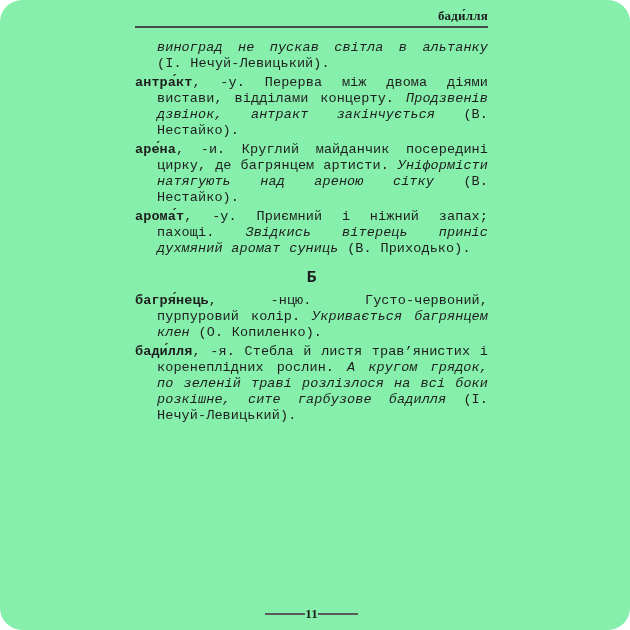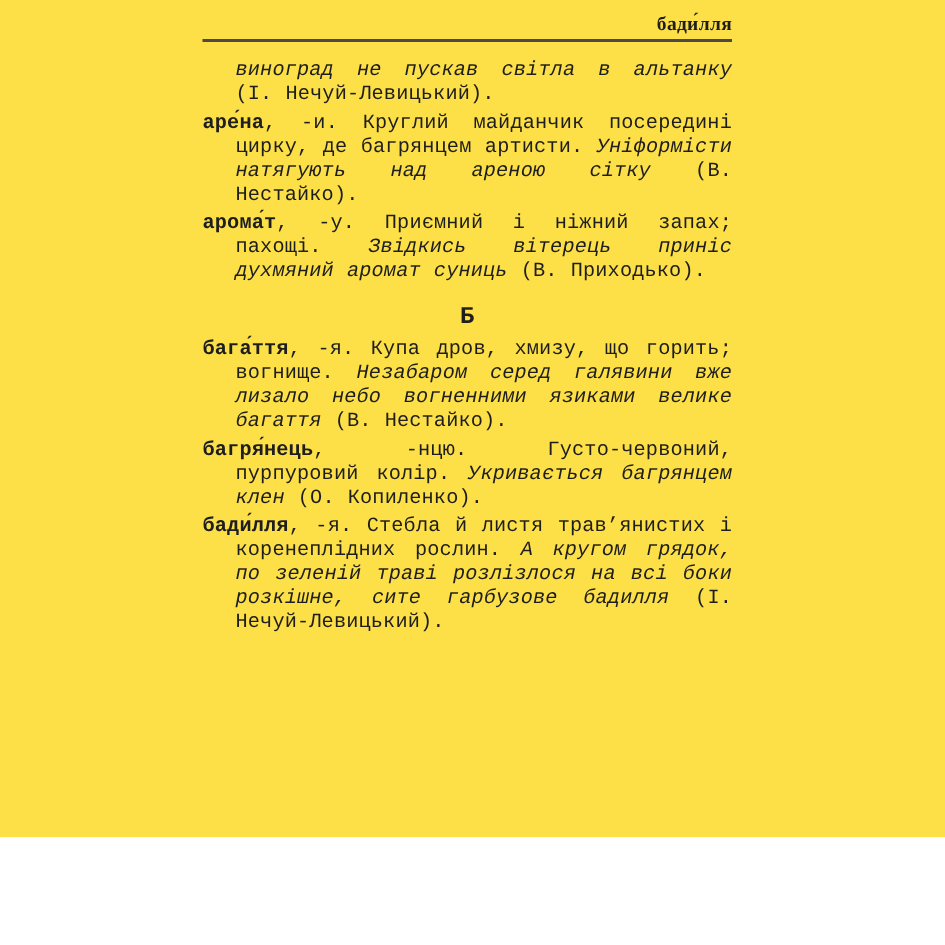--- a/index.html
+++ b/index.html
@@ -4,23 +4,24 @@
 <style>
   html, body { margin: 0; padding: 0; }
   body {
     width: 630px; height: 630px;
     background: #ffffff;
     font-family: "Liberation Serif", "DejaVu Serif", serif;
     color: #1e1e1e;
   }
   .page {
     position: relative;
-    width: 630px; height: 558px;
-    background: #fde047;
+    width: 630px; height: 630px;
+    background: #86efac;
     overflow: hidden;
+    border-radius: 22px;
   }
   .column {
     position: absolute;
     left: 135px; top: 9px;
     width: 353px;
   }
   .running-head {
     text-align: right;
     font-weight: bold;
     font-size: 13px;
@@ -74,24 +75,24 @@
 </style>
 </head>
 <body>
 
 <div class="page">
   <div class="column">
     <div class="running-head">бади́лля</div>
     <div class="head-rule"></div>
     <div class="content" id="content">
         <p class="entry continuation"><span class="seg-italic">виноград не пускав світла в альтанку </span><span class="seg-roman">(І. Нечуй-Левицький).</span></p>
+        <p class="entry"><span class="seg-bold">антра́кт</span><span class="seg-roman">, -у. Перерва між двома діями вистави, відділами концерту. </span><span class="seg-italic">Продзвенів дзвінок, антракт закінчується </span><span class="seg-roman">(В. Нестайко).</span></p>
         <p class="entry"><span class="seg-bold">аре́на</span><span class="seg-roman">, -и. Круглий майданчик посередині цирку, де багрянцем артисти. </span><span class="seg-italic">Уніформісти натягують над ареною сітку </span><span class="seg-roman">(В. Нестайко).</span></p>
         <p class="entry"><span class="seg-bold">арома́т</span><span class="seg-roman">, -у. Приємний і ніжний запах; пахощі. </span><span class="seg-italic">Звідкись вітерець приніс духмяний аромат суниць </span><span class="seg-roman">(В. Приходько).</span></p>
         <div class="section-letter">Б</div>
-        <p class="entry"><span class="seg-bold">бага́ття</span><span class="seg-roman">, -я. Купа дров, хмизу, що горить; вогнище. </span><span class="seg-italic">Незабаром серед галявини вже лизало небо вогненними язиками велике багаття </span><span class="seg-roman">(В. Нестайко).</span></p>
         <p class="entry"><span class="seg-bold">багря́нець</span><span class="seg-roman">, -нцю. Густо-червоний, пурпуровий колір. </span><span class="seg-italic">Укривається багрянцем клен </span><span class="seg-roman">(О. Копиленко).</span></p>
         <p class="entry"><span class="seg-bold">бади́лля</span><span class="seg-roman">, -я. Стебла й листя трав’янистих і коренеплідних рослин. </span><span class="seg-italic">А кругом грядок, по зеленій траві розлізлося на всі боки розкішне, сите гарбузове бадилля </span><span class="seg-roman">(І. Нечуй-Левицький).</span></p>
       </div>
   </div>
   <div class="footer">
     <span class="footer-rule"></span>
     <span class="page-number">11</span>
     <span class="footer-rule"></span>
   </div>
 </div>

